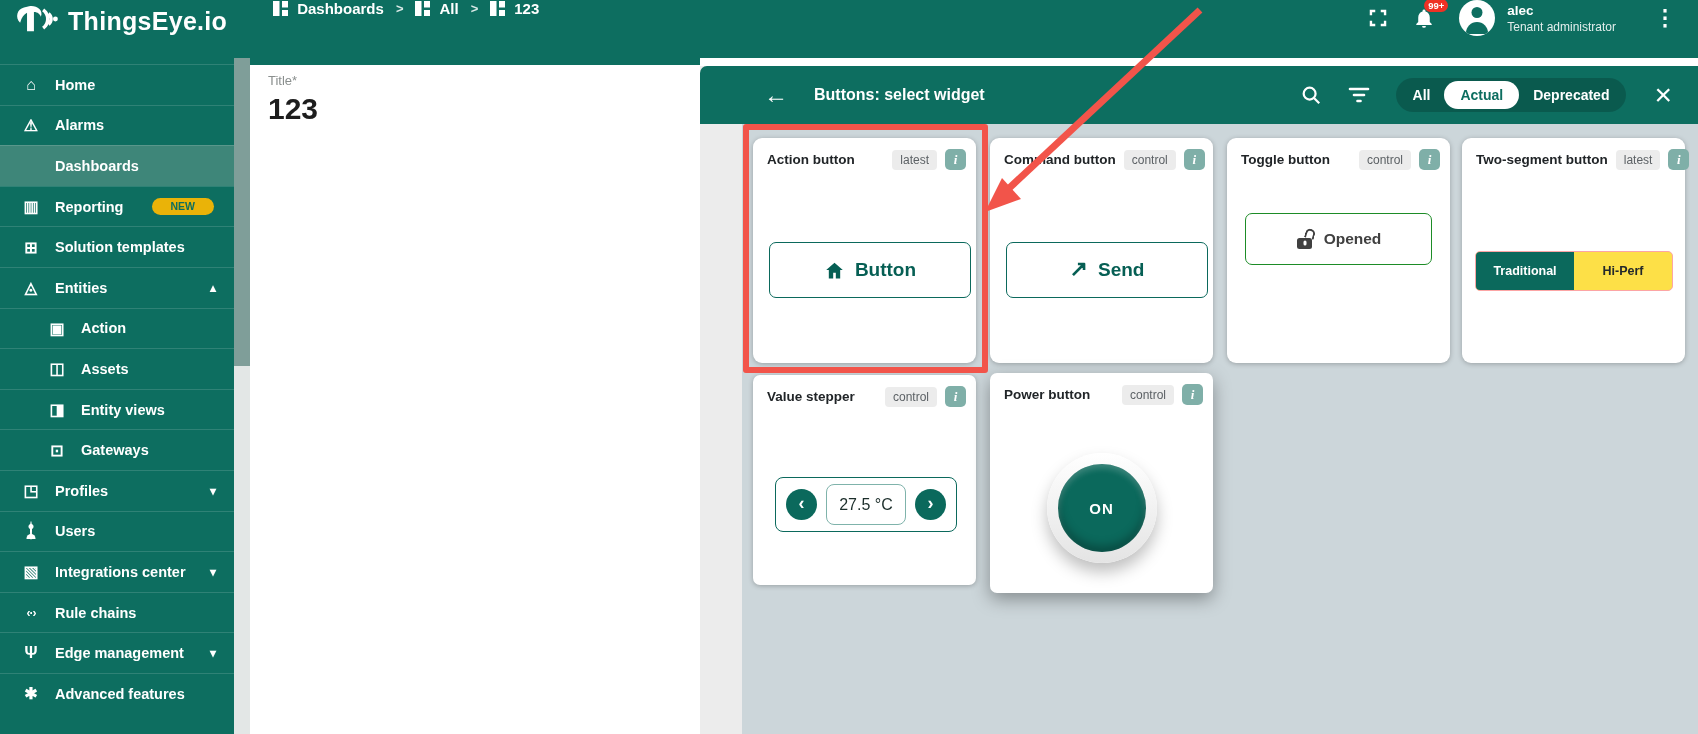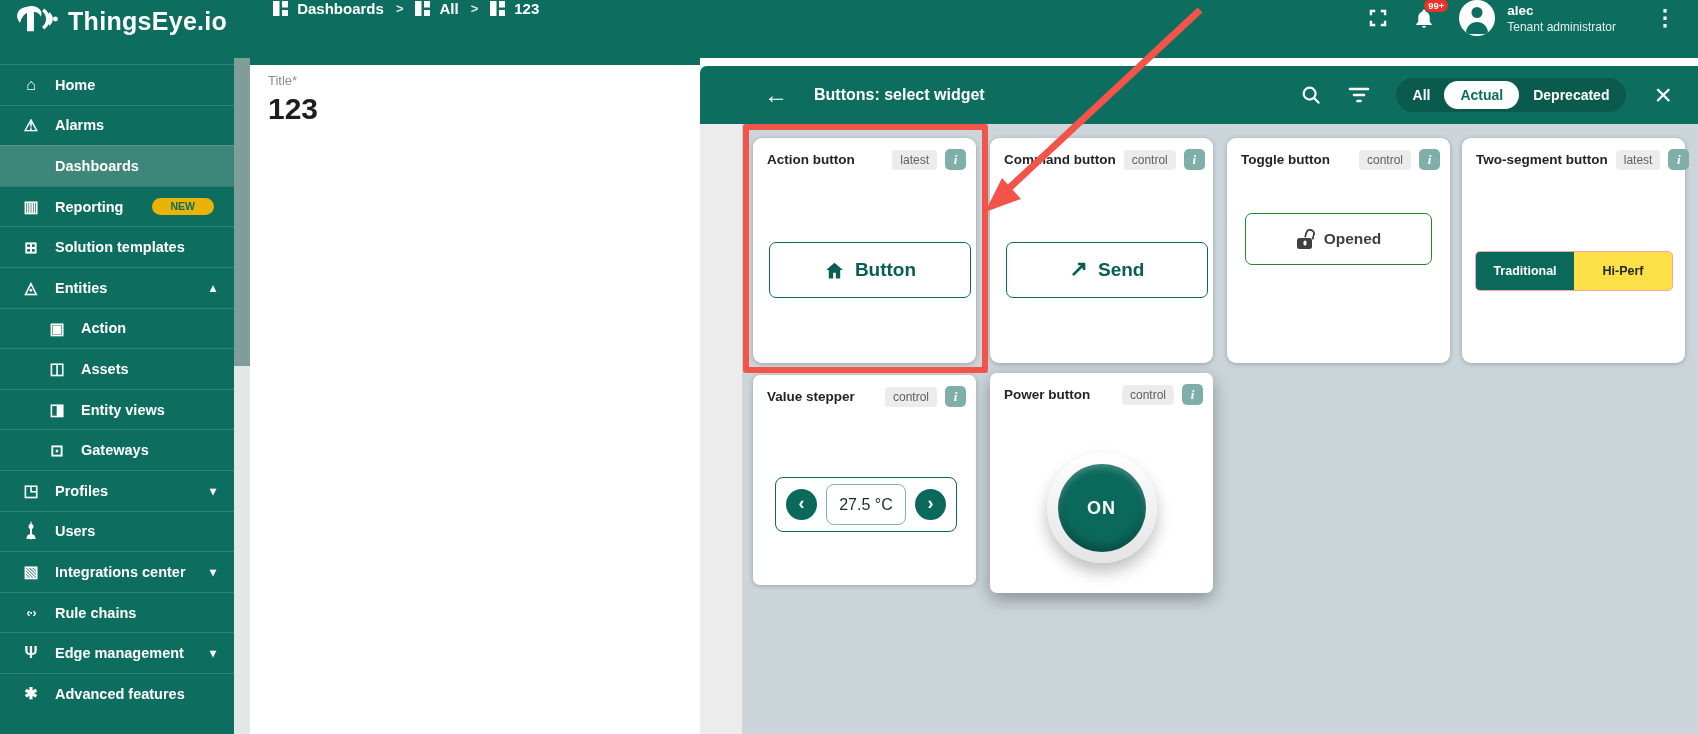--- a/index.html
+++ b/index.html
@@ -121,21 +121,21 @@
              font-weight:700; display:flex; align-items:center; justify-content:center; cursor:pointer;
              padding-bottom:3px; }
   .stp-val { width:80px; height:41px; border:1.5px solid #7fb3ab; border-radius:8px; background:#fff;
              display:flex; align-items:center; justify-content:center; font-size:16px; font-weight:500;
              color:#1c2e2b; }
   .card.power { left:248px; top:249px; height:220px; box-shadow:0 6px 18px rgba(0,0,0,.35); }
   .pwr-ring { position:absolute; left:50%; top:80px; transform:translateX(-50%); width:110px; height:110px;
               border-radius:50%; background:linear-gradient(#ffffff,#e4e4e4);
               box-shadow:0 9px 16px rgba(0,0,0,.25); }
   .pwr-btn { position:absolute; inset:11px; border-radius:50%; background:#0b695c; color:#fff;
-             display:flex; align-items:center; justify-content:center; font-size:18px; font-weight:600;
+             display:flex; align-items:center; justify-content:center; font-size:15px; font-weight:600;
              letter-spacing:1px; cursor:pointer;
              box-shadow:inset 0 4px 6px rgba(255,255,255,.22), inset 0 -6px 10px rgba(0,0,0,.28); }
 
   
   .redrect { position:absolute; left:743px; top:124px; width:245px; height:249px;
              border:6px solid #f2544a; border-radius:3px; z-index:9; pointer-events:none; }
   .arrow-svg { position:absolute; left:0; top:0; z-index:10; pointer-events:none; }
 </style>
 </head>
 <body>

